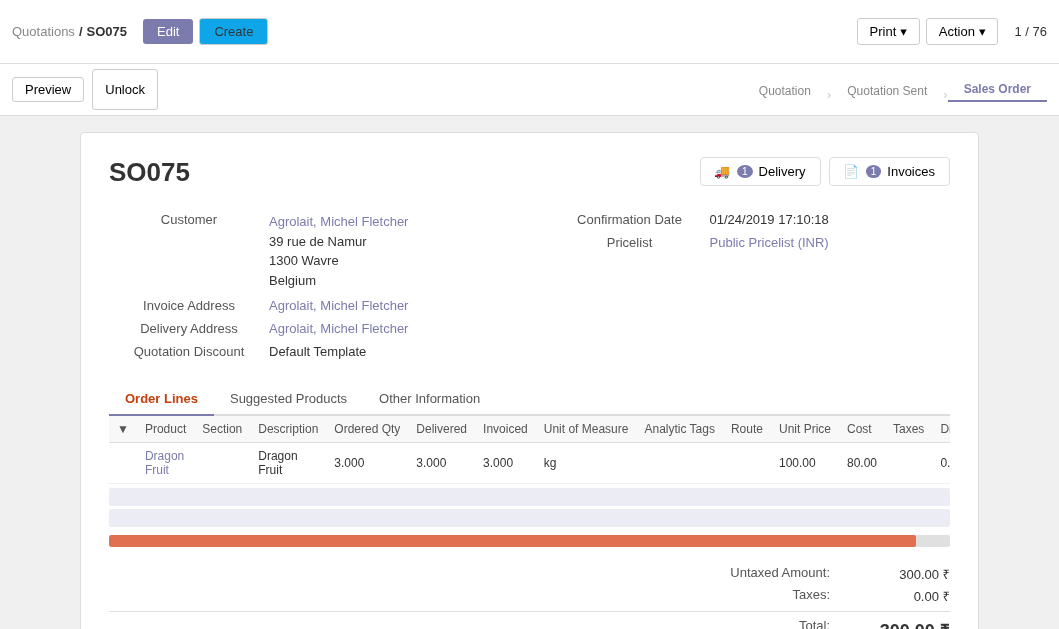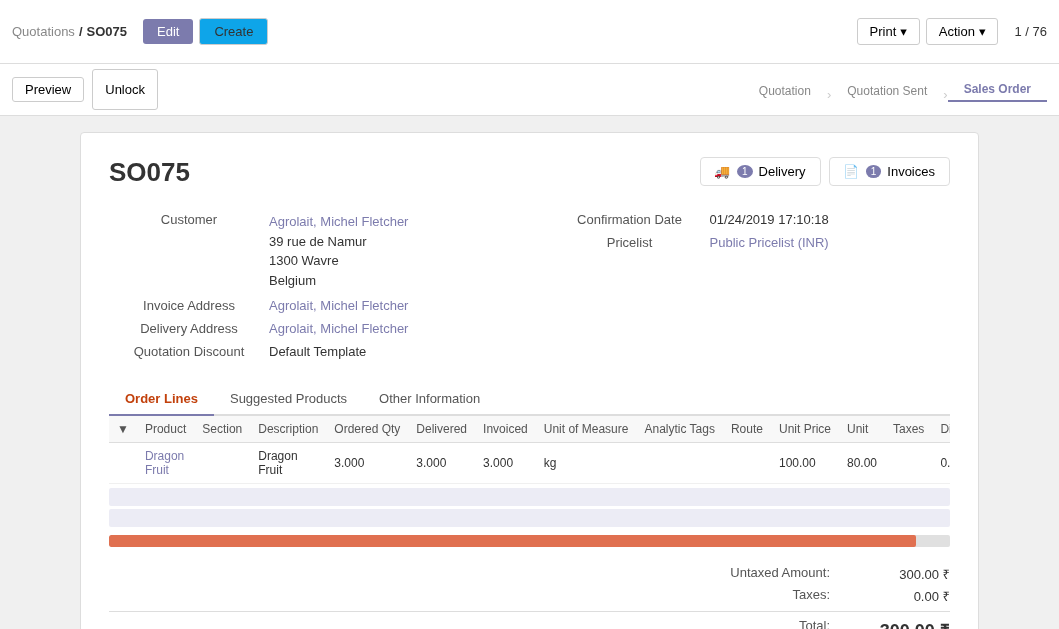--- a/index.html
+++ b/index.html
@@ -176,21 +176,21 @@
             <th>Product</th>
             <th>Section</th>
             <th>Description</th>
             <th>Ordered Qty</th>
             <th>Delivered</th>
             <th>Invoiced</th>
             <th>Unit of Measure</th>
             <th>Analytic Tags</th>
             <th>Route</th>
             <th>Unit Price</th>
-            <th>Unit</th>
+            <th>Cost</th>
             <th>Taxes</th>
             <th>Discount (%)</th>
 
           </tr>
         </thead>
         <tbody>
           <tr>
             <td></td>
             <td style="color:#7c7bad;">Dragon Fruit</td>
             <td></td>

